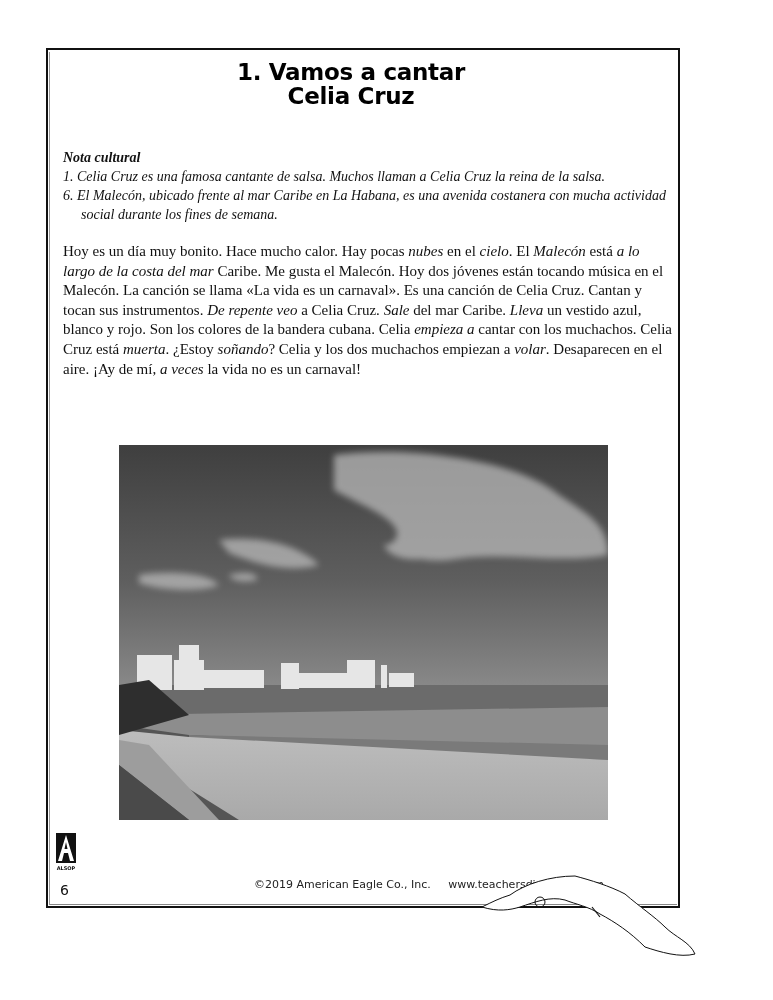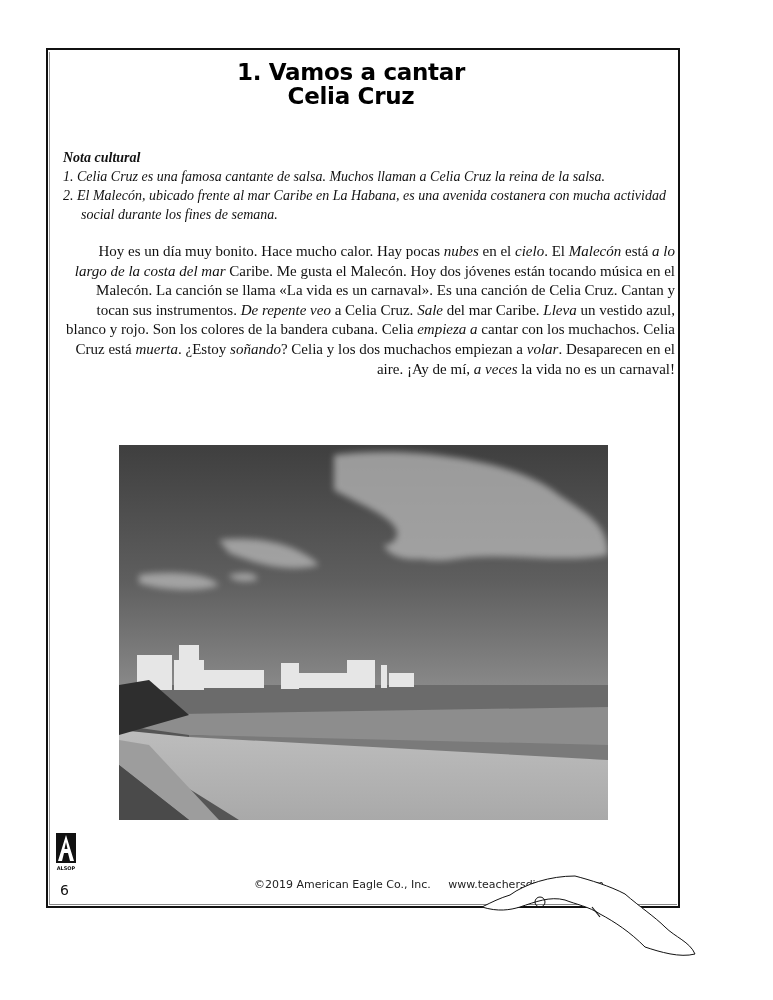--- a/index.html
+++ b/index.html
@@ -4,21 +4,21 @@
 <style>
   html, body { margin:0; padding:0; background:#ffffff; }
   body { width:773px; height:1000px; position:relative; overflow:hidden; font-family:"Liberation Serif", serif; color:#111; }
   .frame { position:absolute; left:46px; top:48px; width:634px; height:860px; border:2px solid #111; box-sizing:border-box; }
   .frame-inner { position:absolute; left:49px; top:52px; width:628px; height:853px; border-left:1px solid #999; border-bottom:1px solid #888; box-sizing:border-box; }
   .title-block { position:absolute; left:34px; width:634px; top:60px; text-align:center; font-family:"DejaVu Sans", sans-serif; font-weight:bold; color:#000; }
   .title-line { display:block; font-size:23px; line-height:24px; letter-spacing:-0.3px; }
   .note { position:absolute; left:63px; top:148px; width:610px; font-style:italic; font-size:14px; line-height:19px; }
   .note-heading { font-weight:bold; display:block; }
   .note-item { display:block; padding-left:18px; text-indent:-18px; }
-  .story { position:absolute; left:63px; top:242px; width:612px; font-size:15px; line-height:19.6px;text-align:right; }
+  .story { position:absolute; left:63px; top:242px; width:612px; font-size:15px; line-height:19.6px; }
   .story i { font-style:italic; }
   .photo { position:absolute; left:119px; top:445px; width:489px; height:375px; overflow:hidden; background:#555; }
   .logo { position:absolute; left:56px; top:833px; width:20px; height:30px; background:#111; }
   .logo-text { position:absolute; left:52px; top:865px; width:28px; text-align:center; font-family:"DejaVu Sans", sans-serif; font-size:5px; font-weight:bold; }
   .page-num { position:absolute; left:60px; top:882px; font-family:"DejaVu Sans", sans-serif; font-size:14px; }
   .footer { position:absolute; left:254px; top:878px; font-family:"DejaVu Sans", sans-serif; font-size:11px; color:#222; white-space:nowrap; }
   .footer span + span { margin-left:14px; }
   .cuba { position:absolute; left:480px; top:862px; width:220px; height:110px; }
 </style>
 </head>
@@ -28,21 +28,21 @@
 <div class="frame-inner"></div>
 
 <div class="title-block">
   <span class="title-line">1. Vamos a cantar</span>
   <span class="title-line">Celia Cruz</span>
 </div>
 
 <div class="note">
   <span class="note-heading">Nota cultural</span>
   <span class="note-item">1. Celia Cruz es una famosa cantante de salsa. Muchos llaman a Celia Cruz la reina de la salsa.</span>
-  <span class="note-item">2. El Malecón, ubicado frente al mar Caribe en La Habana, es una avenida costanera con mucha actividad social durante los fines de semana.</span>
+  <span class="note-item">6. El Malecón, ubicado frente al mar Caribe en La Habana, es una avenida costanera con mucha actividad social durante los fines de semana.</span>
 </div>
 
 <div class="story" id="story"><span>Hoy es un día muy bonito. Hace mucho calor. Hay pocas </span><i>nubes</i><span> en el </span><i>cielo</i><span>. El </span><i>Malecón</i><span> está </span><i>a lo largo de la costa del mar</i><span> Caribe. Me gusta el Malecón. Hoy dos jóvenes están tocando música en el Malecón. La canción se llama «La vida es un carnaval». Es una canción de Celia Cruz. Cantan y tocan sus instrumentos. </span><i>De repente veo</i><span> a Celia Cruz. </span><i>Sale</i><span> del mar Caribe. </span><i>Lleva</i><span> un vestido azul, blanco y rojo. Son los colores de la bandera cubana. Celia </span><i>empieza a</i><span> cantar con los muchachos. Celia Cruz está </span><i>muerta</i><span>. ¿Estoy </span><i>soñando</i><span>? Celia y los dos muchachos empiezan a </span><i>volar</i><span>. Desaparecen en el aire. ¡Ay de mí, </span><i>a veces</i><span> la vida no es un carnaval!</span></div>
 
 <div class="photo">
   <svg width="489" height="375" viewBox="0 0 489 375">
     <defs>
       <linearGradient id="sky" x1="0" y1="0" x2="0" y2="1">
         <stop offset="0" stop-color="#3f3f3f"></stop>
         <stop offset="0.55" stop-color="#5e5e5e"></stop>

